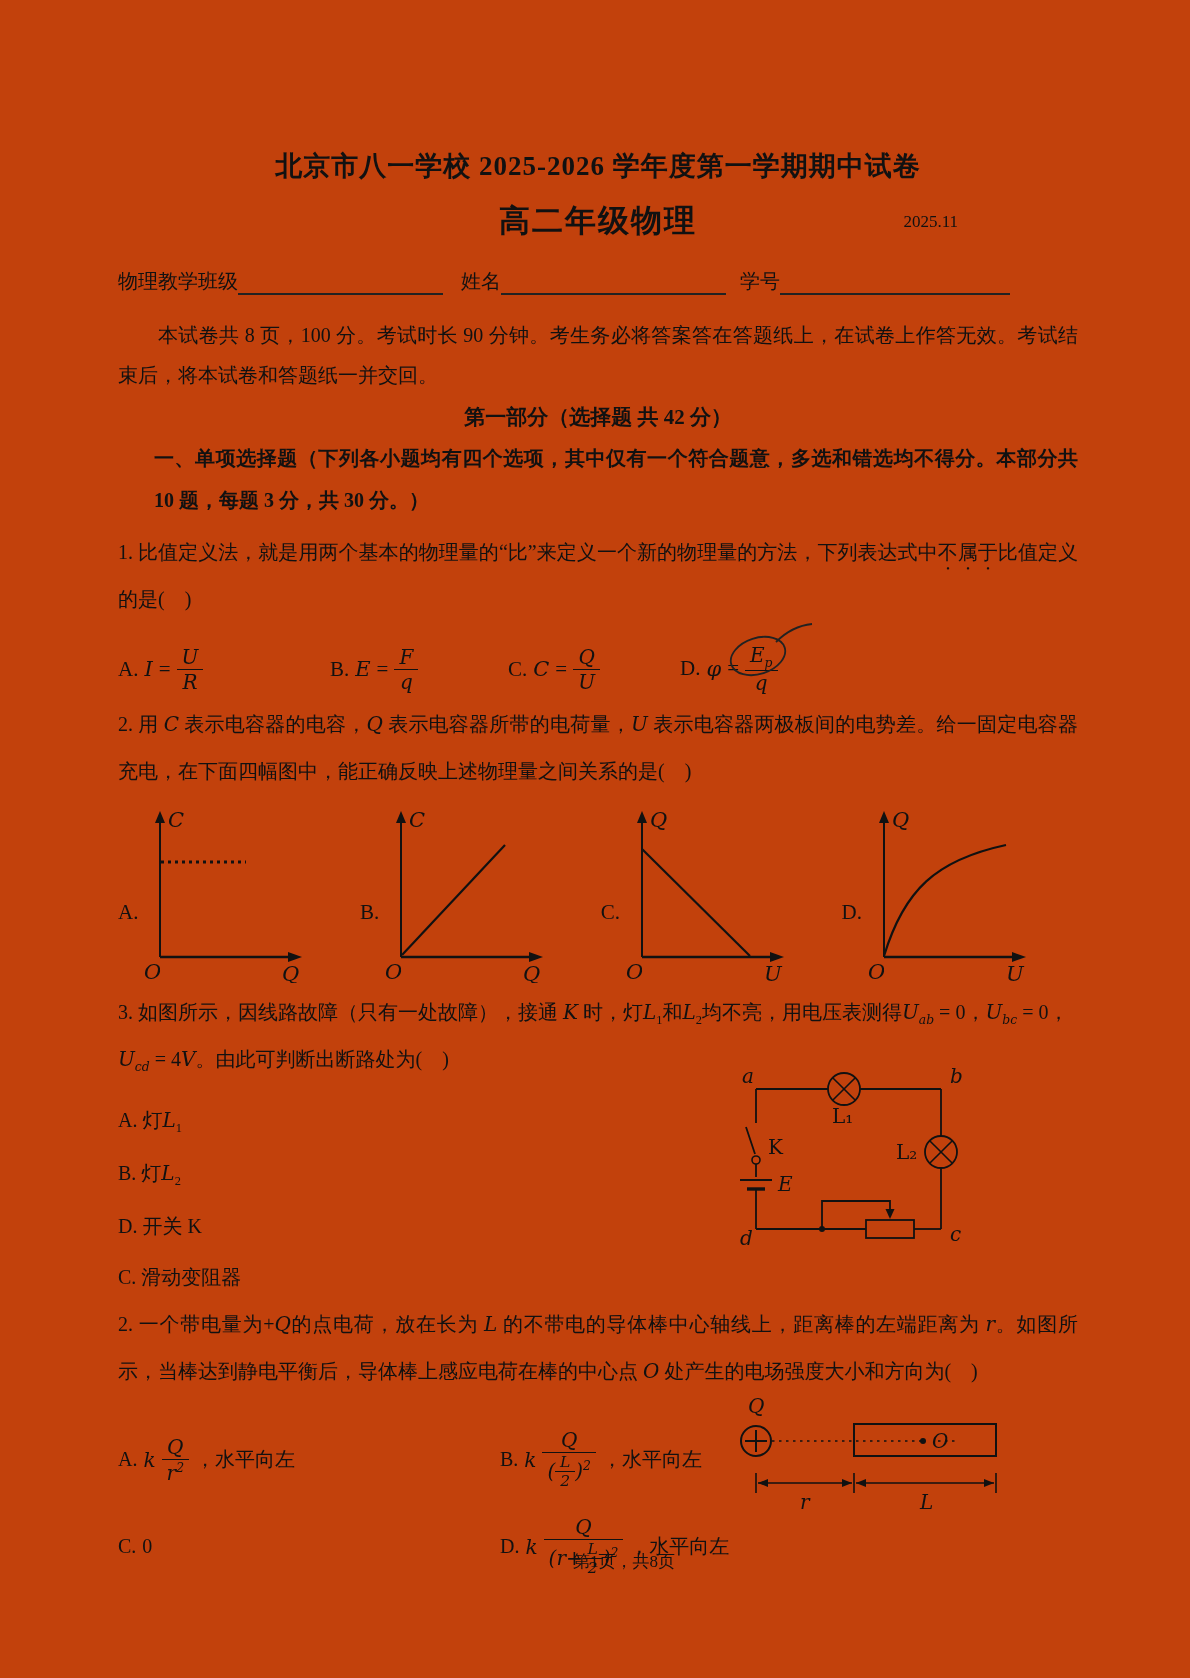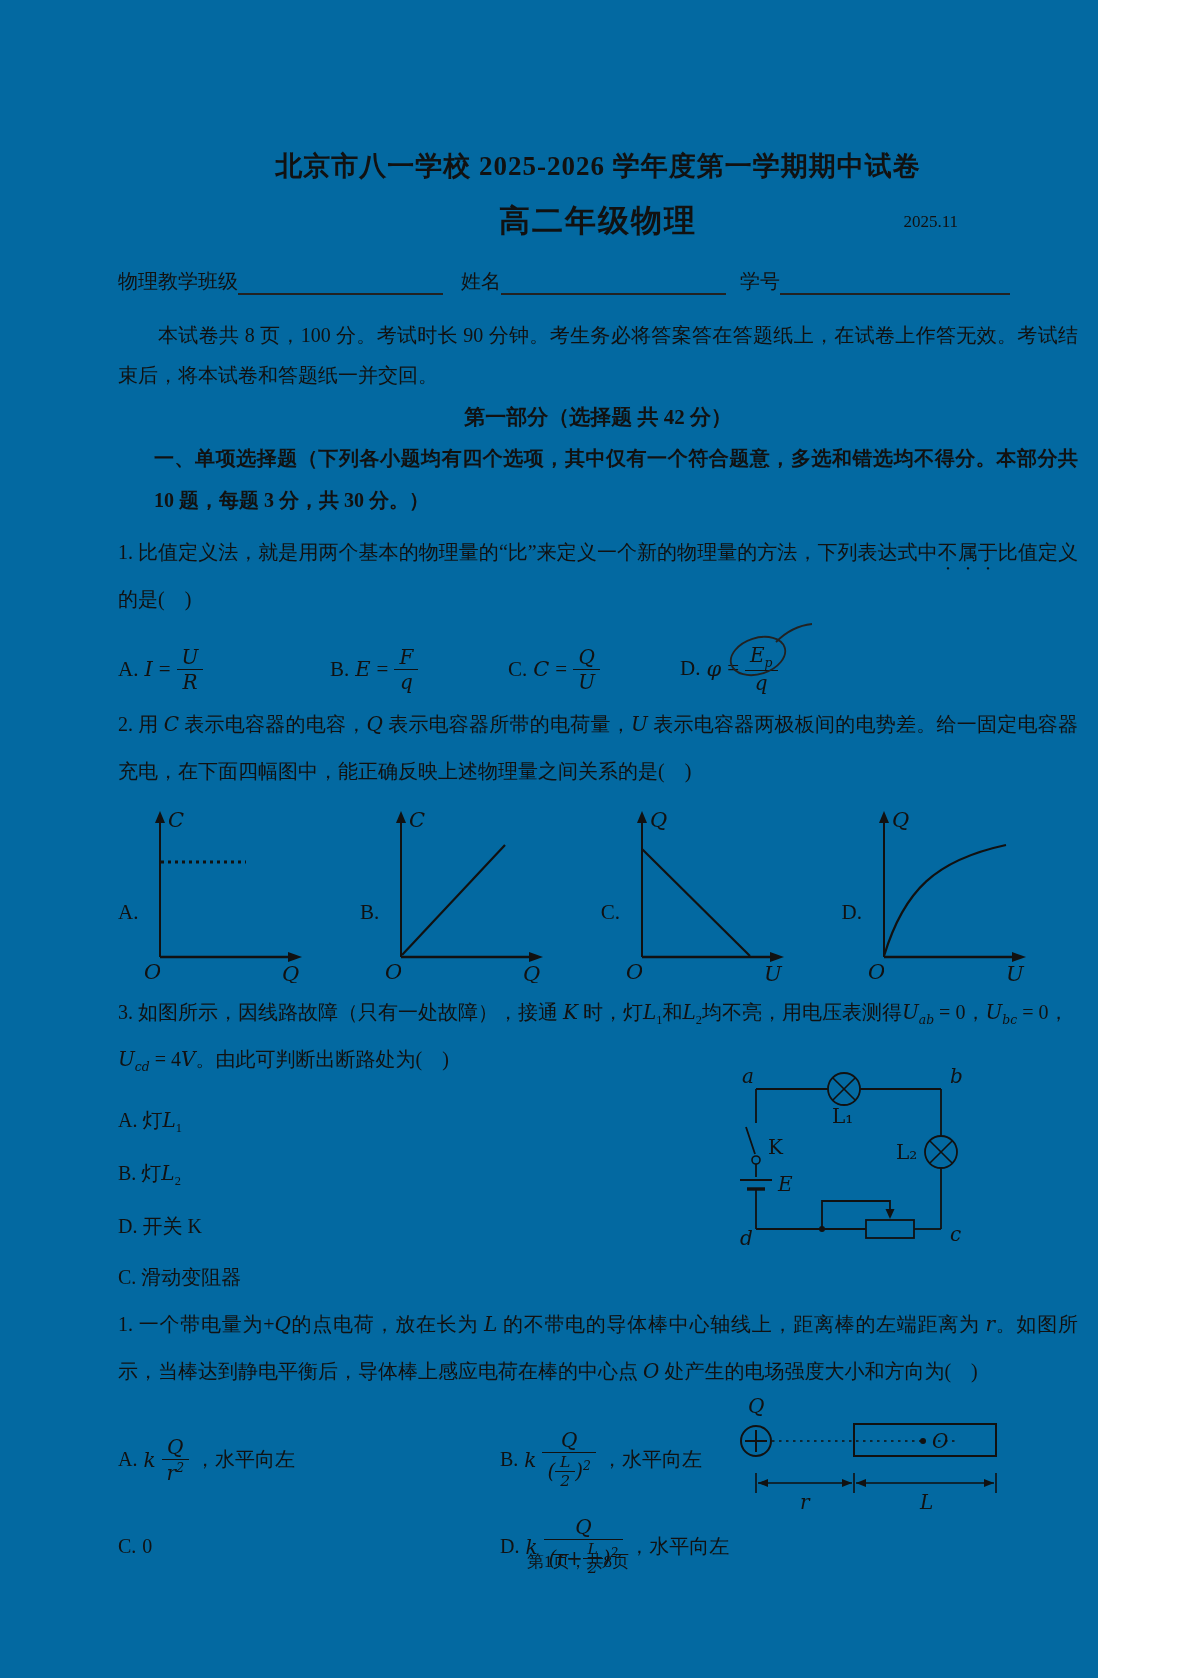--- a/index.html
+++ b/index.html
@@ -1,17 +1,17 @@
 <!DOCTYPE html>
 <html lang="zh"><head>
 <meta charset="utf-8">
 <style>
   html,body { margin:0; padding:0; background:#ffffff; }
   .page {
-    position:relative; width:1098px; height:1678px; background:#0369a1;
+    position:relative; width:1190px; height:1678px; background:#c2410c;
     font-family:"Liberation Serif","DejaVu Serif",serif; color:#111;
     overflow:hidden;
   }
   .content { position:absolute; left:118px; top:0; width:960px; }
 
   .title { margin-top:148px; text-align:center; font-size:27px; font-weight:bold; letter-spacing:1px; }
   .subtitle-row { position:relative; margin-top:16px; text-align:center; }
   .subtitle { font-size:31px; font-weight:bold; letter-spacing:2px; }
   .date { position:absolute; right:120px; top:12px; font-size:17px; font-weight:normal; }
 
@@ -247,21 +247,21 @@
         <text class="it" x="224" y="190">c</text>
         <text class="it" x="14" y="194">d</text>
         <text x="42" y="103">K</text>
         <text class="it" x="52" y="140">E</text>
         <text x="106" y="72">L₁</text>
         <text x="170" y="108">L₂</text>
       </svg>
     </div>
 
     <div class="q4">
-      <div class="qtext"><span>1. 一个带电量为+</span><span class="mv">Q</span><span>的点电荷，放在长为 </span><span class="mv">L</span><span> 的不带电的导体棒中心轴线上，距离棒的左端距离为 </span><span class="mv">r</span><span>。如图所示，当棒达到静电平衡后，导体棒上感应电荷在棒的中心点 </span><span class="mv">O</span><span> 处产生的电场强度大小和方向为(　)</span></div>
+      <div class="qtext"><span>2. 一个带电量为+</span><span class="mv">Q</span><span>的点电荷，放在长为 </span><span class="mv">L</span><span> 的不带电的导体棒中心轴线上，距离棒的左端距离为 </span><span class="mv">r</span><span>。如图所示，当棒达到静电平衡后，导体棒上感应电荷在棒的中心点 </span><span class="mv">O</span><span> 处产生的电场强度大小和方向为(　)</span></div>
 
       <div class="q4-optrow row1">
         <span class="q4-opt left">
           <span>A.</span>
           <span class="mv">k</span>
           <span class="frac mv">
             <span class="num">Q</span>
             <span class="den"><span>r</span><span class="sup">2</span></span>
           </span>
           <span>，水平向左</span>

